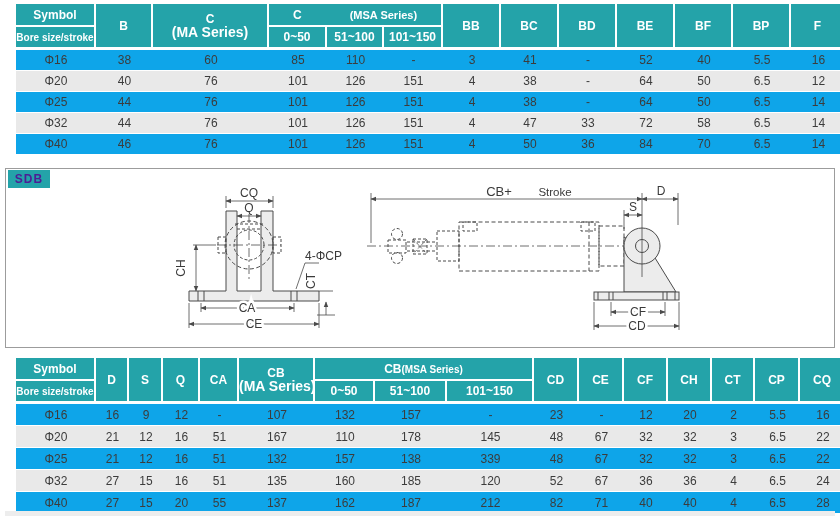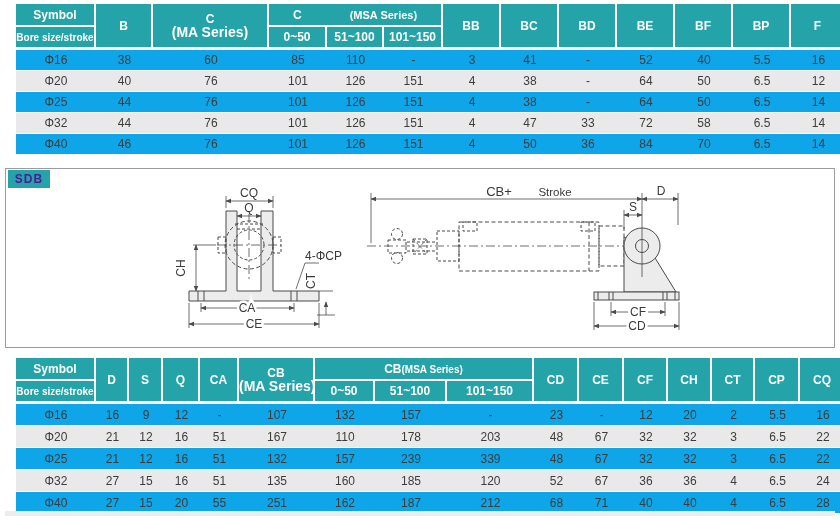--- a/index.html
+++ b/index.html
@@ -349,38 +349,38 @@
       </tr>
       <tr class="alt">
         <td>Φ20</td>
         <td>21</td>
         <td>12</td>
         <td>16</td>
         <td>51</td>
         <td>167</td>
         <td>110</td>
         <td>178</td>
-        <td>203</td>
+        <td>145</td>
         <td>48</td>
         <td>67</td>
         <td>32</td>
         <td>32</td>
         <td>3</td>
         <td>6.5</td>
         <td>22</td>
       </tr>
       <tr>
         <td>Φ25</td>
         <td>21</td>
         <td>12</td>
         <td>16</td>
         <td>51</td>
         <td>132</td>
         <td>157</td>
-        <td>239</td>
+        <td>138</td>
         <td>339</td>
         <td>48</td>
         <td>67</td>
         <td>32</td>
         <td>32</td>
         <td>3</td>
         <td>6.5</td>
         <td>22</td>
       </tr>
       <tr class="alt">
@@ -400,25 +400,25 @@
         <td>4</td>
         <td>6.5</td>
         <td>24</td>
       </tr>
       <tr>
         <td>Φ40</td>
         <td>27</td>
         <td>15</td>
         <td>20</td>
         <td>55</td>
-        <td>251</td>
+        <td>137</td>
         <td>162</td>
         <td>187</td>
         <td>212</td>
-        <td>68</td>
+        <td>82</td>
         <td>71</td>
         <td>40</td>
         <td>40</td>
         <td>4</td>
         <td>6.5</td>
         <td>28</td>
       </tr>
     </tbody>
 </table>
 

